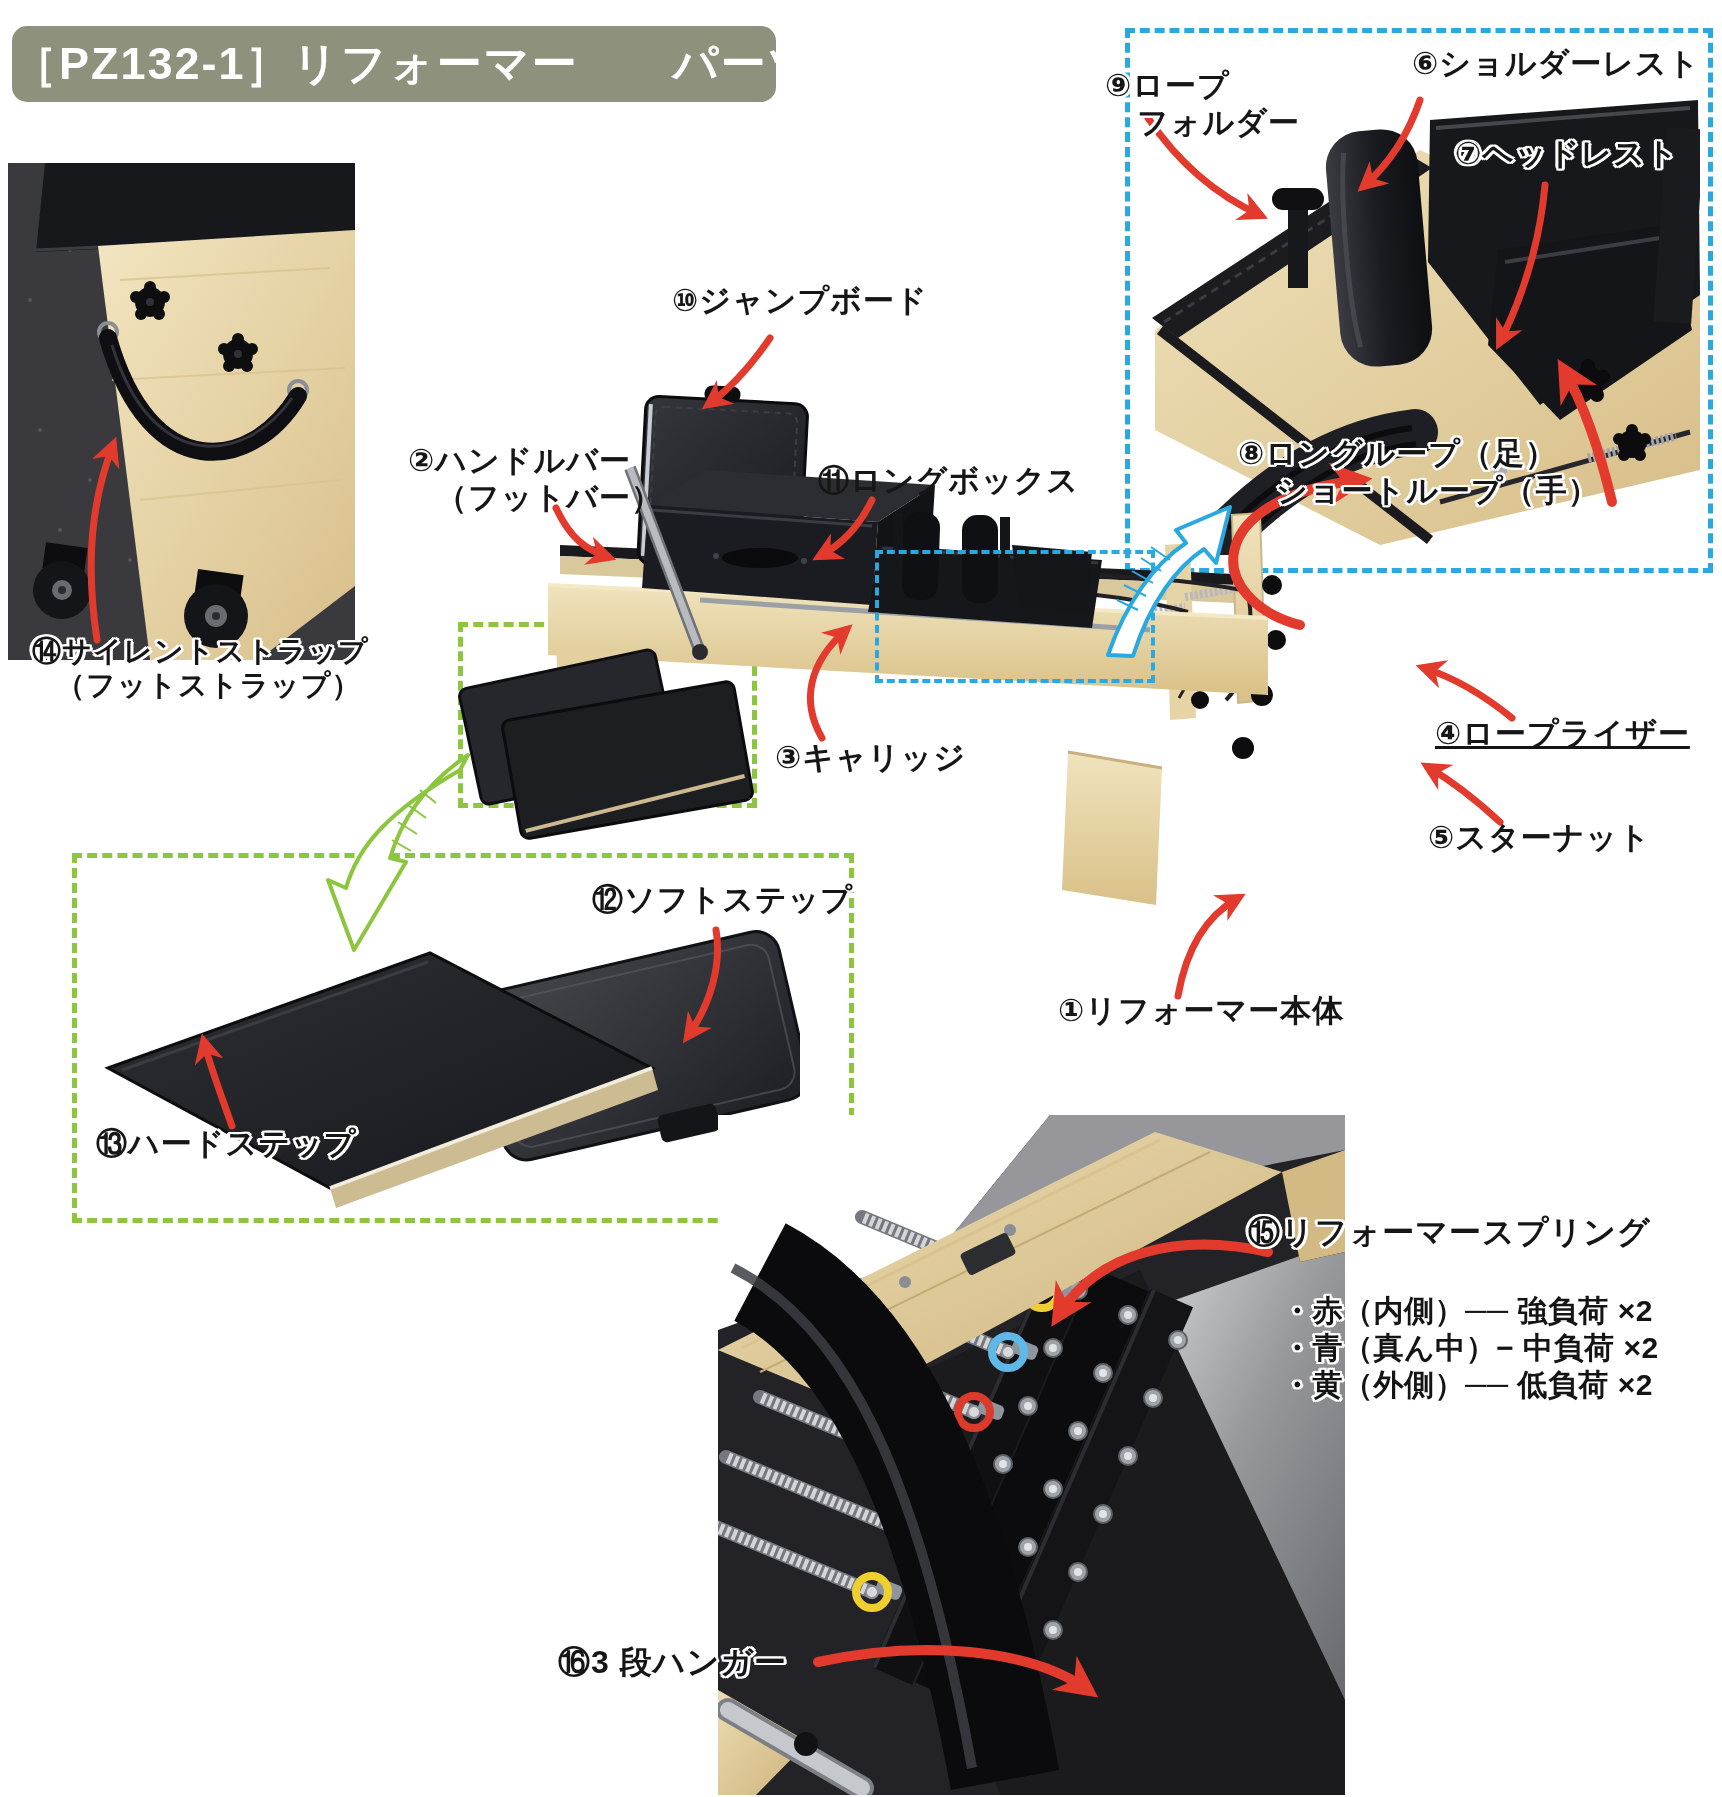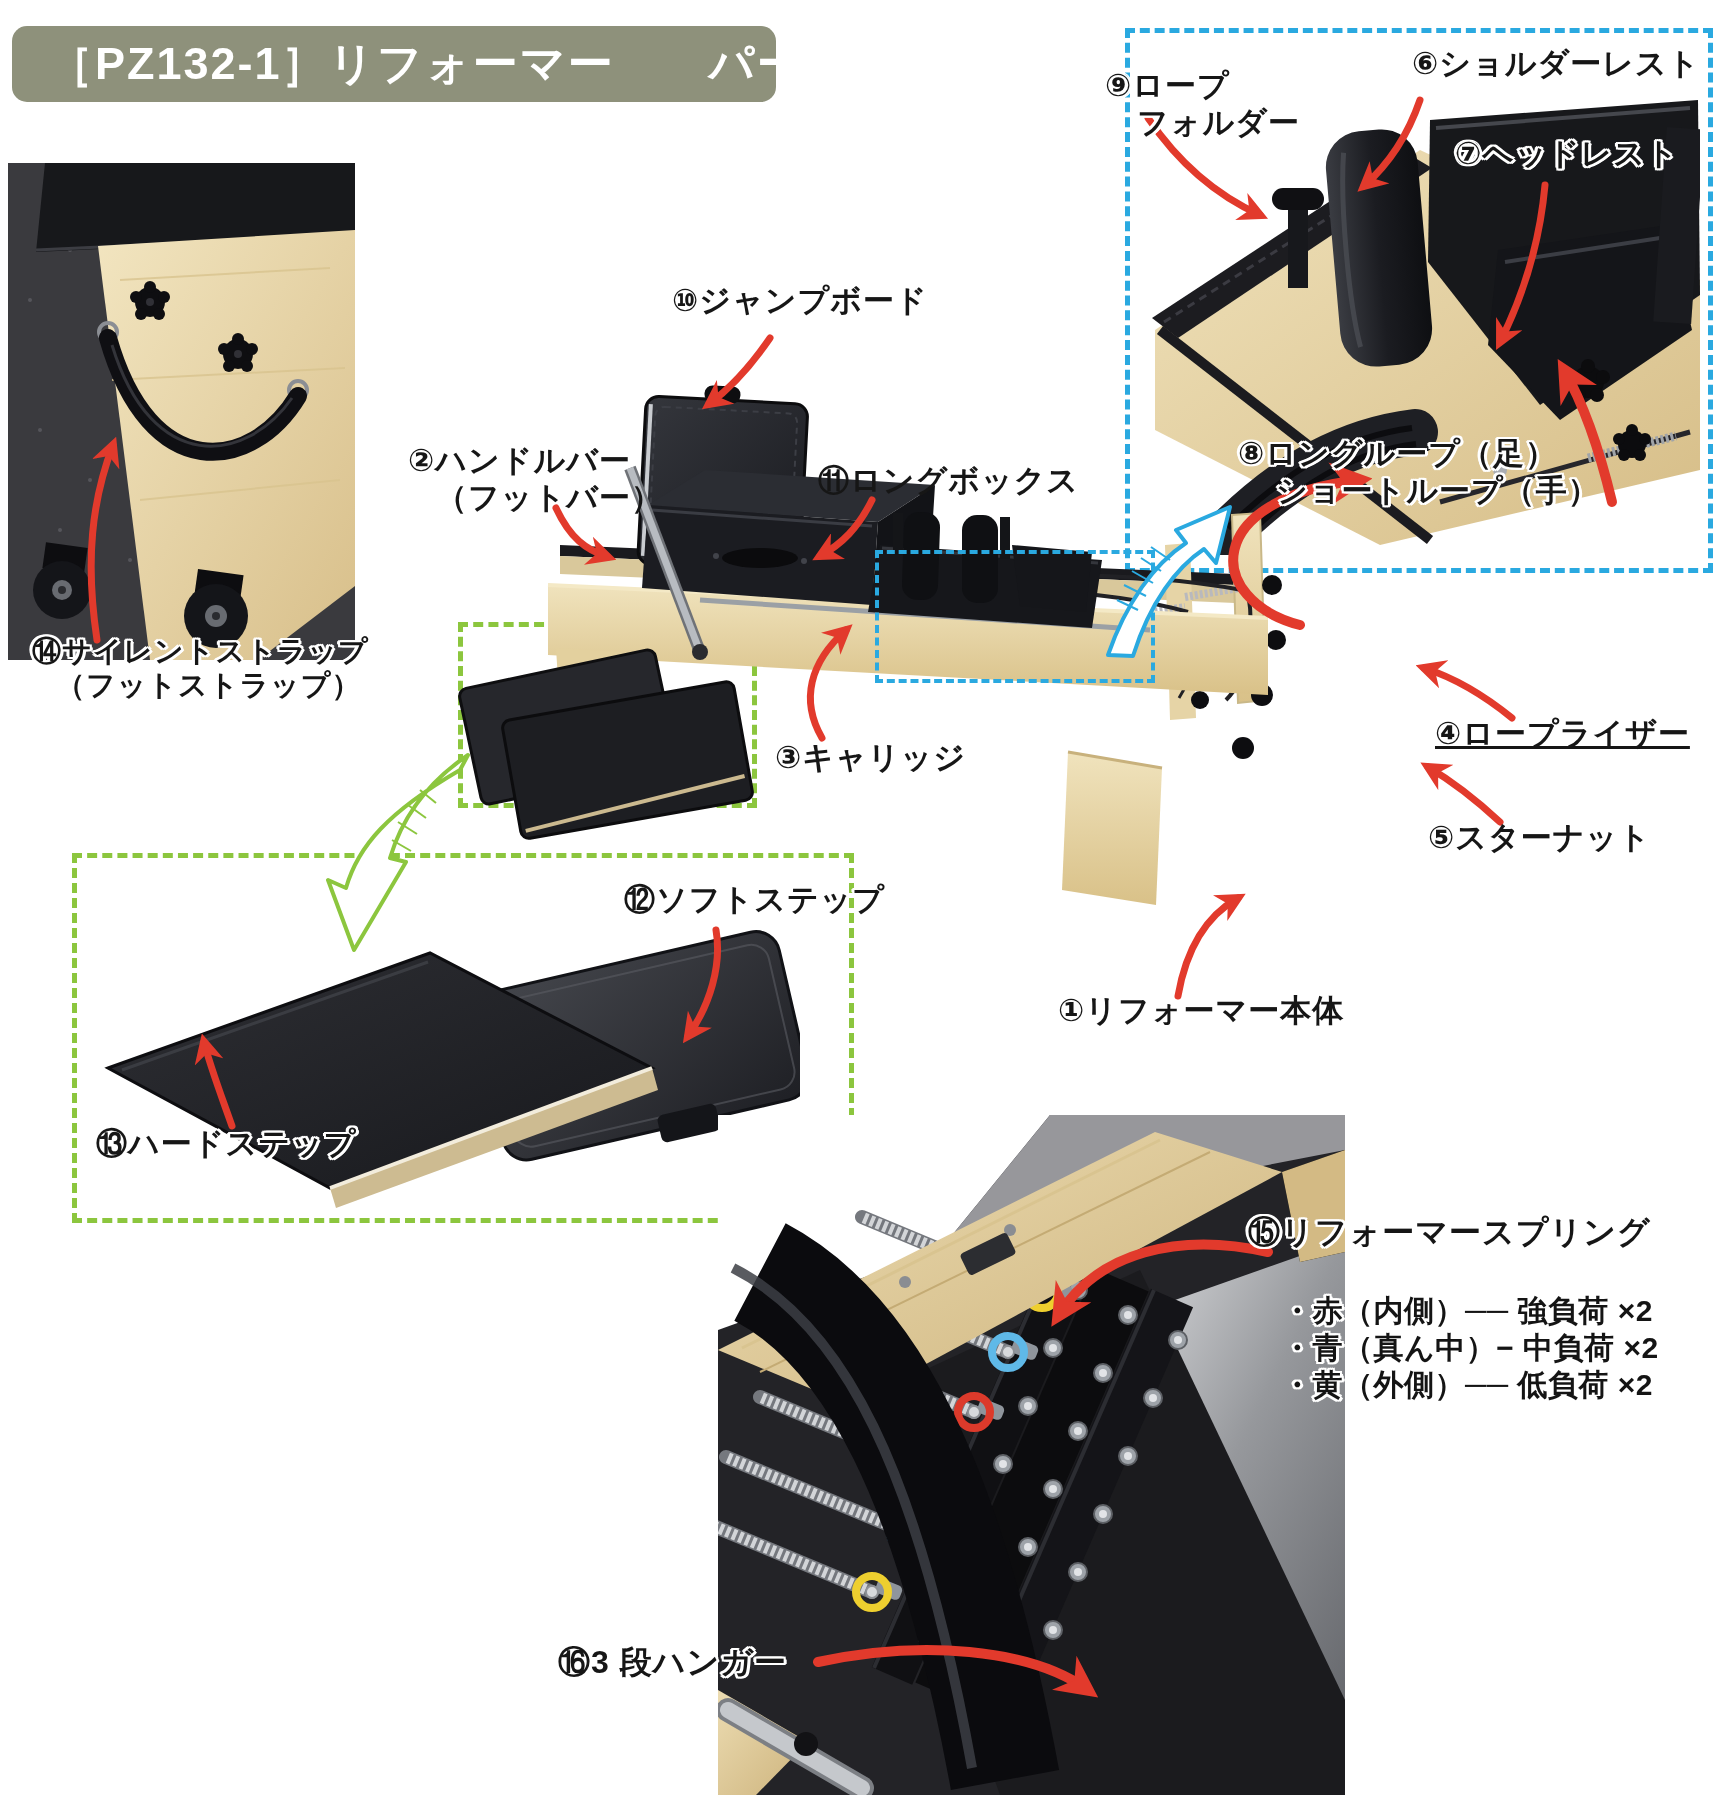--- a/index.html
+++ b/index.html
@@ -1,19 +1,19 @@
 <!DOCTYPE html>
 <html><head>
 <meta charset="utf-8">
 <style>
   html,body{margin:0;padding:0;background:#fff;}
   #canvas{position:relative;width:1722px;height:1797px;background:#fff;overflow:hidden;
           font-family:"Liberation Sans","DejaVu Sans",sans-serif;}
   .title-badge{position:absolute;left:12px;top:26px;width:764px;height:76px;background:#8E917B;
-          border-radius:15px;display:flex;align-items:center;padding-left:36px;box-sizing:border-box;
+          border-radius:15px;display:flex;align-items:center;box-sizing:border-box;
           color:#ffffff;font-size:45px;font-weight:700;letter-spacing:2px;z-index:3;white-space:nowrap;}
   .photo{position:absolute;z-index:2;}
   .box{position:absolute;box-sizing:border-box;}
   .box.blue{border:5px dashed #2AA9E0;z-index:1;}
   .box.blue.small{border-width:4px;z-index:4;}
   .box.green{border:5px dashed #8CC63E;z-index:1;}
   .lbl{position:absolute;font-size:31px;font-weight:600;color:#161616;letter-spacing:1px;
        line-height:1.18;white-space:nowrap;z-index:6;}
   .lbl .l2{display:block;}
   .big{font-size:32px;font-weight:700;}
@@ -475,21 +475,21 @@
   <div class="lbl outlined" style="left:1238px;top:436px;">
     <span>⑧ロングループ（足）</span>
     <span class="l2" style="padding-left:38px;">ショートループ（手）</span>
   </div>
   <div class="lbl" style="left:672px;top:283px;">
     <span>⑩ジャンプボード</span>
   </div>
   <div class="lbl" style="left:818px;top:463px;">
     <span>⑪ロングボックス</span>
   </div>
-  <div class="lbl outlined" style="left:624px;top:882px;">
+  <div class="lbl outlined" style="left:592px;top:882px;">
     <span>⑫ソフトステップ</span>
   </div>
   <div class="lbl outlined" style="left:96px;top:1126px;">
     <span>⑬ハードステップ</span>
   </div>
   <div class="lbl outlined" style="left:32px;top:634px;font-size:29px;">
     <span>⑭サイレントストラップ</span>
     <span class="l2" style="padding-left:24px;">（フットストラップ）</span>
   </div>
   <div class="lbl big outlined" style="left:1232px;top:1214px;padding-left:16px;">

